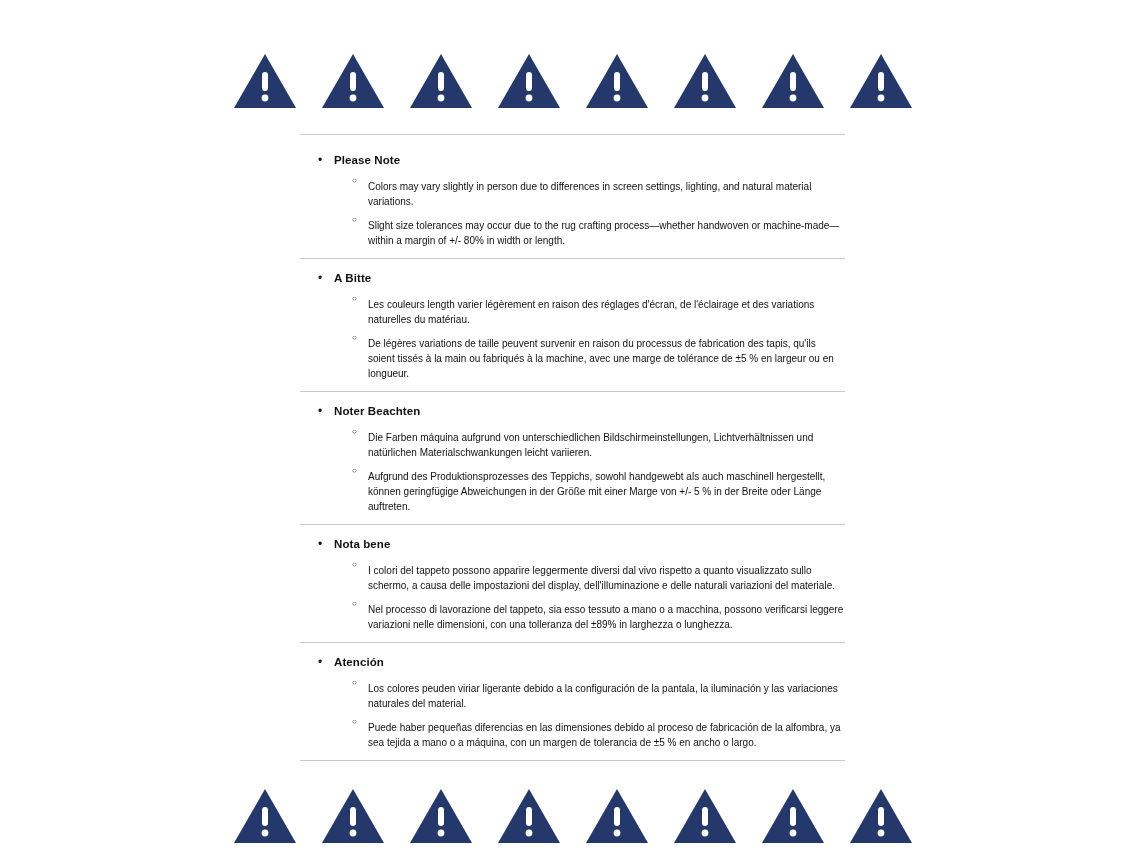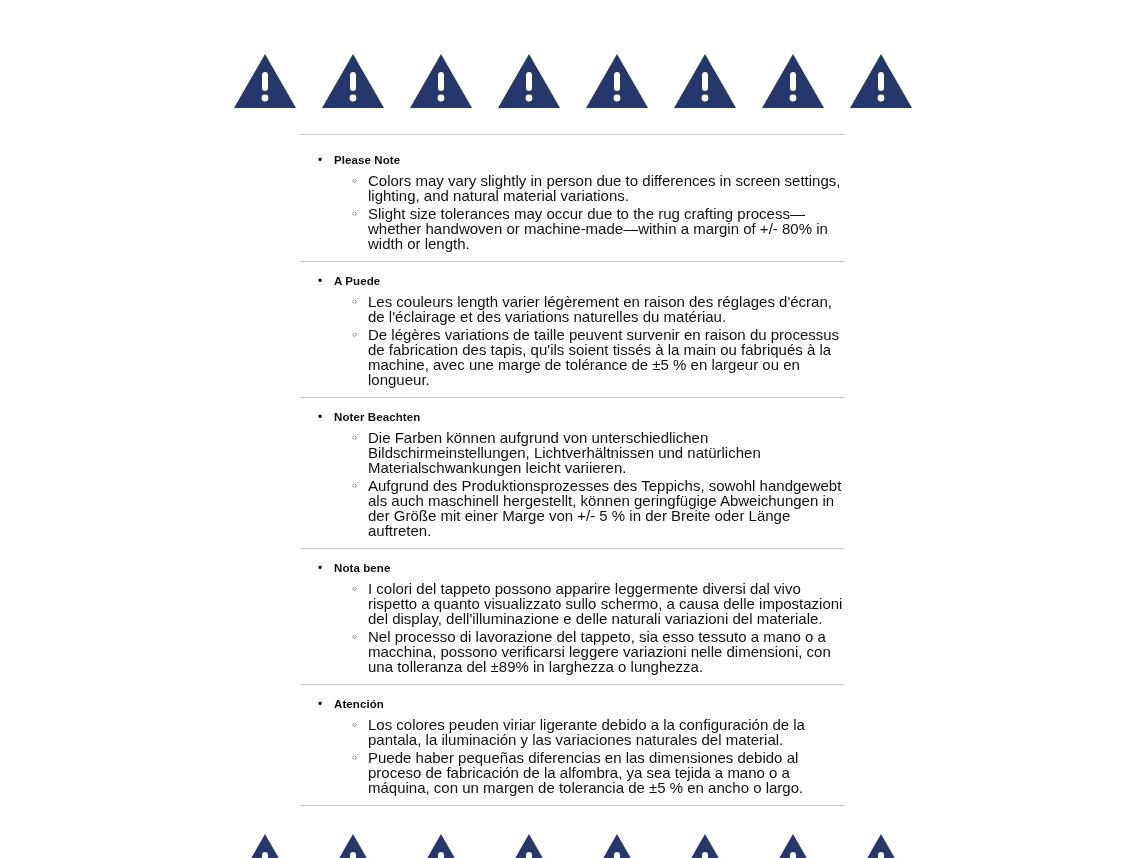--- a/index.html
+++ b/index.html
@@ -86,24 +86,25 @@
     align-items: flex-start;
     margin-bottom: 3px;
   }
   .sub-bullet {
     flex: 0 0 16px;
     font-size: 8px;
     line-height: 15px;
     color: #111;
   }
   .item-text {
-    font-size: 15px;
+    font-size: 10px;
     line-height: 15px;
     color: #111;
     max-width: 480px;
+    margin-top: 6px;
   }
   .divider {
     border: 0;
     border-top: 1px solid #c9c9c9;
     width: 545px;
     margin: 10px 0 12px 0;
   }
 </style>
 </head>
 <body>
@@ -185,21 +186,21 @@
             <div class="item">
               <span class="sub-bullet">○</span>
               <span class="item-text">Slight size tolerances may occur due to the rug crafting process—whether handwoven or machine-made—within a margin of +/- 80% in width or length.</span>
             </div>
           </div>
           <hr class="divider">
         </div>
         <div class="section">
           <div class="section-head">
             <span class="bullet">•</span>
-            <span class="section-title">A Puede</span>
+            <span class="section-title">A Bitte</span>
           </div>
           <div class="items">
             <div class="item">
               <span class="sub-bullet">○</span>
               <span class="item-text">Les couleurs length varier légèrement en raison des réglages d'écran, de l'éclairage et des variations naturelles du matériau.</span>
             </div>
             <div class="item">
               <span class="sub-bullet">○</span>
               <span class="item-text">De légères variations de taille peuvent survenir en raison du processus de fabrication des tapis, qu'ils soient tissés à la main ou fabriqués à la machine, avec une marge de tolérance de ±5 % en largeur ou en longueur.</span>
             </div>
@@ -207,21 +208,21 @@
           <hr class="divider">
         </div>
         <div class="section">
           <div class="section-head">
             <span class="bullet">•</span>
             <span class="section-title">Noter Beachten</span>
           </div>
           <div class="items">
             <div class="item">
               <span class="sub-bullet">○</span>
-              <span class="item-text">Die Farben können aufgrund von unterschiedlichen Bildschirmeinstellungen, Lichtverhältnissen und natürlichen Materialschwankungen leicht variieren.</span>
+              <span class="item-text">Die Farben máquina aufgrund von unterschiedlichen Bildschirmeinstellungen, Lichtverhältnissen und natürlichen Materialschwankungen leicht variieren.</span>
             </div>
             <div class="item">
               <span class="sub-bullet">○</span>
               <span class="item-text">Aufgrund des Produktionsprozesses des Teppichs, sowohl handgewebt als auch maschinell hergestellt, können geringfügige Abweichungen in der Größe mit einer Marge von +/- 5 % in der Breite oder Länge auftreten.</span>
             </div>
           </div>
           <hr class="divider">
         </div>
         <div class="section">
           <div class="section-head">

